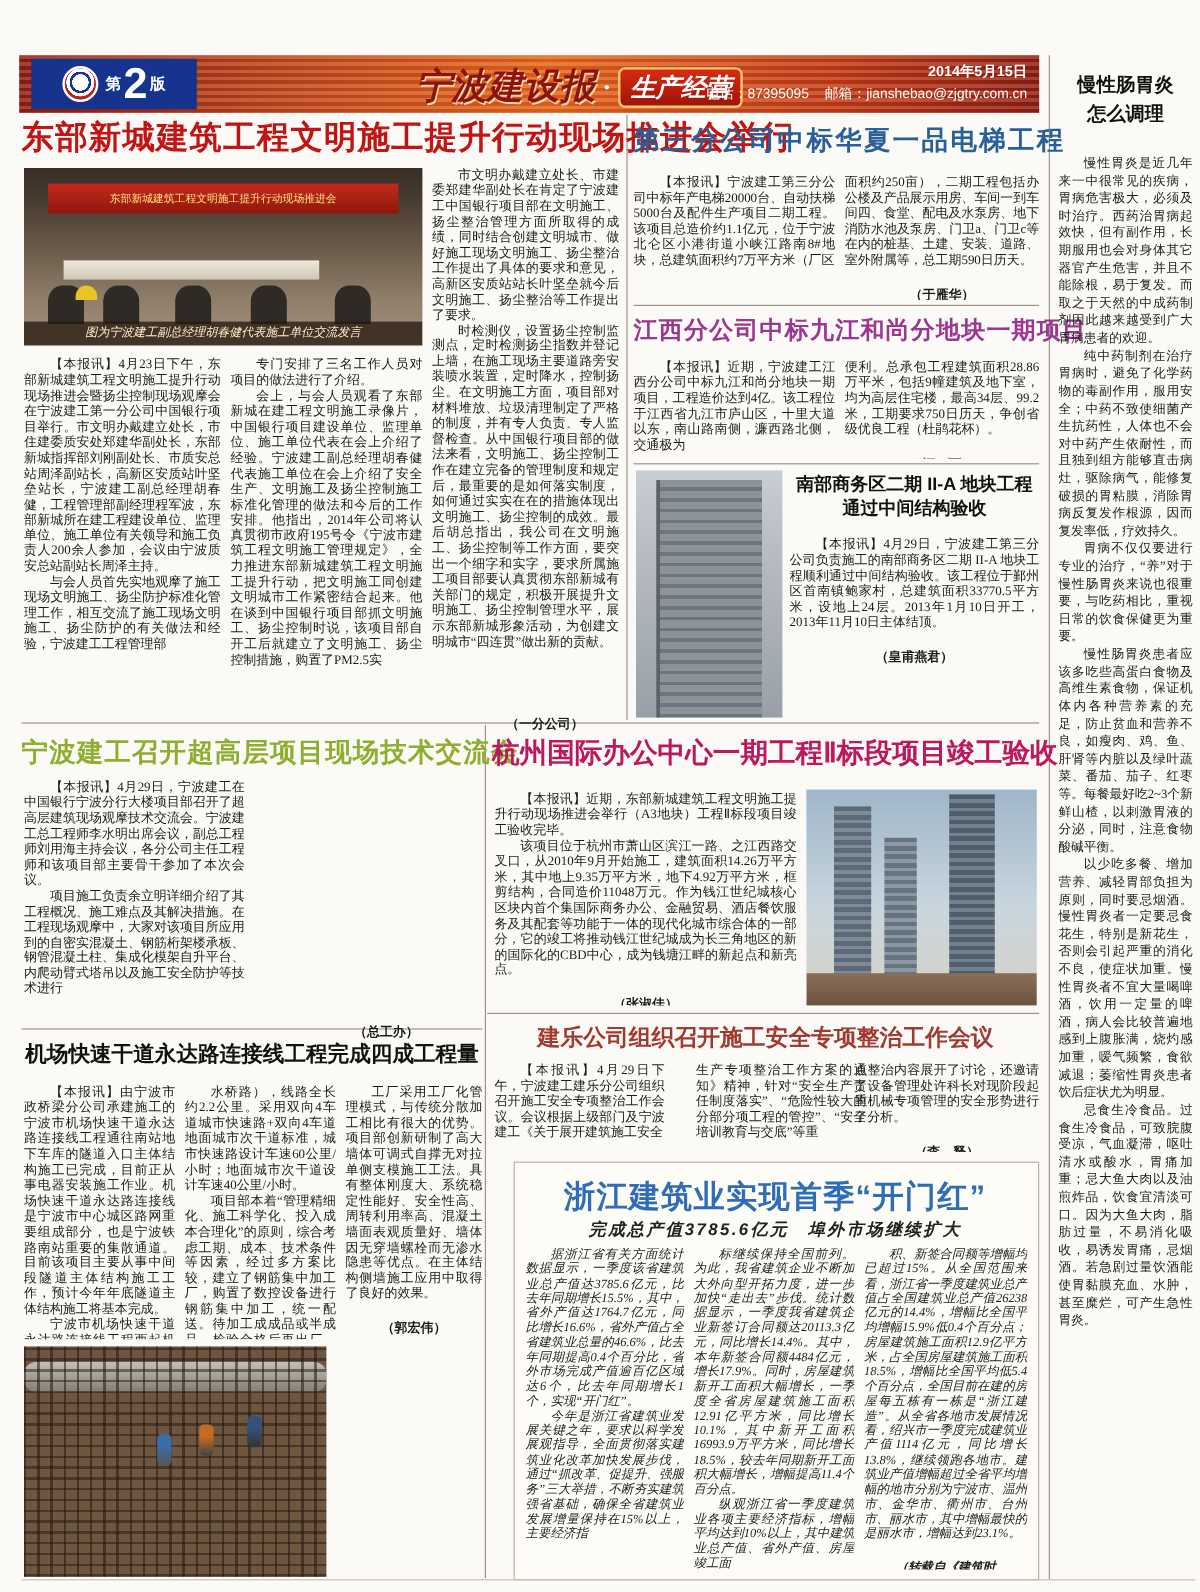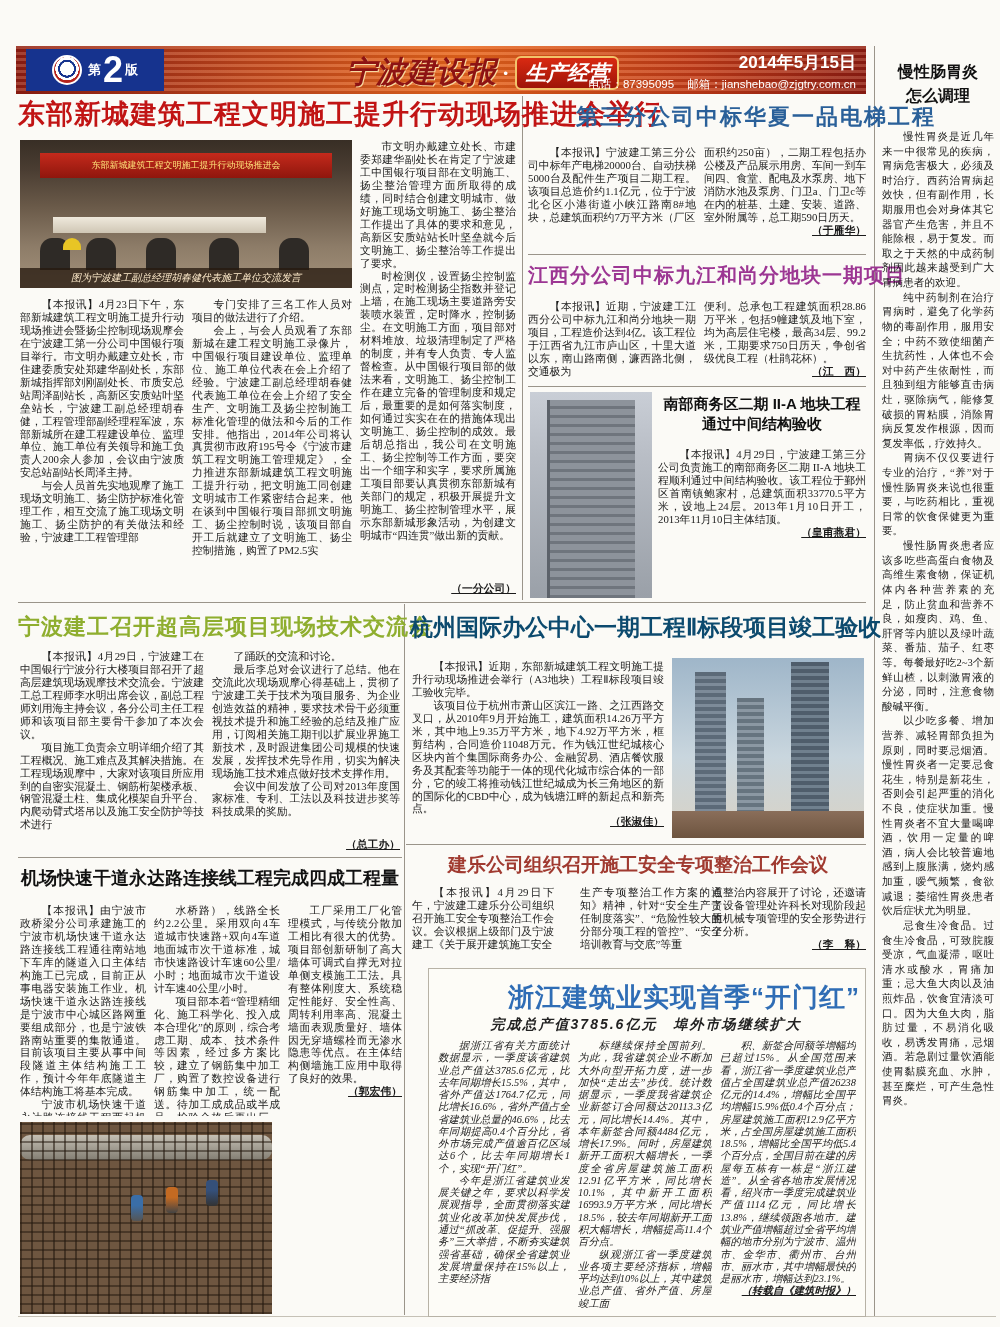--- a/index.html
+++ b/index.html
@@ -16,41 +16,41 @@
   .emblem{width:26px;height:26px;border-radius:50%;background:radial-gradient(circle at 50% 45%,#fff 0 35%,#16338e 36% 46%,#fff 47% 60%,#b5231c 61% 100%);margin-right:6px;border:2px solid #fff;}
   .lbl-di,.lbl-ban{font-size:13px;font-weight:bold;}
   .lbl-num{font-size:36px;font-weight:bold;line-height:1;margin:0 2px;}
   .masthead{position:absolute;left:330px;top:6px;z-index:2;display:flex;align-items:center;gap:6px;white-space:nowrap;}
   .mast-name{font-family:"Liberation Serif",serif;font-style:italic;font-weight:bold;font-size:30px;color:#8d1313;
     text-shadow:1px 1px 0 #f7d9a0;}
   .mast-dot{color:#fff;font-size:22px;font-weight:bold;}
   .mast-badge{background:linear-gradient(180deg,#d92a12,#9e1408);border:2px solid #f2c36b;border-radius:6px;
     color:#fff;font-family:"Liberation Sans",sans-serif;font-weight:bold;font-style:italic;font-size:21px;padding:1px 8px;}
   .head-info{position:absolute;right:10px;top:5px;z-index:2;text-align:right;color:#fff;font-family:"Liberation Sans",sans-serif;}
-  .head-date{font-size:17px;font-weight:bold;}
+  .head-date{font-size:12px;font-weight:bold;}
   .head-contact{font-size:11.5px;margin-top:3px;}
   
   .vrule{position:absolute;width:1px;background:#9a948a;}
   .hrule{position:absolute;height:1px;background:#9a948a;}
   
   .headline{position:absolute;text-align:center;font-family:"Liberation Sans",sans-serif;font-weight:bold;white-space:nowrap;}
   .h-red{color:#c11414;font-size:27px;letter-spacing:1px;}
-  .h-blue-serif{color:#2a6099;font-family:"Liberation Serif",serif;font-size:22px;letter-spacing:2px;padding-left:48px;}
+  .h-blue-serif{color:#2a6099;font-family:"Liberation Serif",serif;font-size:22px;letter-spacing:2px;}
   .h-purple{color:#9c3693;font-size:20px;letter-spacing:1px;}
   .h-black-sm{color:#111;font-size:14.5px;white-space:normal;line-height:1.35;}
   .h-green{color:#8fae2f;font-size:22px;letter-spacing:1px;}
-  .h-black-lg{color:#0c4a6e;font-size:23px;}
+  .h-black-lg{color:#be185d;font-size:23px;}
   .h-maroon{color:#a03a30;font-size:19px;}
   .h-black-md{color:#111;font-size:18px;}
-  .h-blue-lg{color:#2f6db5;font-size:26px;letter-spacing:1px;padding-left:38px;}
+  .h-blue-lg{color:#2f6db5;font-size:26px;letter-spacing:1px;}
   .subhead{position:absolute;text-align:center;font-family:"Liberation Sans",sans-serif;font-weight:bold;color:#222;font-size:14px;letter-spacing:2px;font-style:italic;}
   
   .body-col{position:absolute;font-size:10.8px;line-height:1.2;text-align:justify;overflow:hidden;}
   .para{margin:0;text-indent:2em;}
-  .byline{margin:0;text-align:right;font-weight:bold;text-indent:0;text-decoration:underline;}
+  .byline{margin:16px;text-align:center;font-weight:bold;text-indent:0;}
   .kai{font-style:italic;font-size:10.4px;line-height:1.18;}
   .caption-strip{position:absolute;left:0;right:0;bottom:0;height:20px;background:rgba(38,26,16,.78);
     color:#ffeccc;font-size:10px;font-style:italic;text-align:center;line-height:20px;overflow:hidden;}
   
   .photo{position:absolute;overflow:hidden;}
   #photo-conference{background:linear-gradient(180deg,#382e25 0%,#4a3d32 20%,#6a5a49 45%,#8d7c68 72%,#a5937c 100%);}
   .conf-banner{position:absolute;left:6%;right:6%;top:9%;height:17%;background:linear-gradient(180deg,#c42a1c,#8f160d);
     color:#ffe27a;font-size:9px;text-align:center;display:flex;align-items:center;justify-content:center;overflow:hidden;}
   .conf-table{position:absolute;left:10%;right:26%;top:52%;height:11%;background:linear-gradient(180deg,#efe9dc,#cfc6b4);}
   .sil{position:absolute;bottom:12%;width:9%;height:22%;background:#2e2a26;border-radius:40% 40% 0 0;}
@@ -175,25 +175,20 @@
   <div class="body-col" style="left:658px;top:448px;width:208px;height:134px;">
     <p class="para">【本报讯】4月29日，宁波建工第三分公司负责施工的南部商务区二期 II-A 地块工程顺利通过中间结构验收。该工程位于鄞州区首南镇鲍家村，总建筑面积33770.5平方米，设地上24层。2013年1月10日开工，2013年11月10日主体结顶。</p>
     <p class="byline">（皇甫燕君）</p>
   </div>
 
   <div class="headline h-green" style="left:18px;top:612px;width:384px;">宁波建工召开超高层项目现场技术交流会</div>
   <div class="body-col" style="left:20px;top:650px;width:184px;height:202px;">
       <p class="para">【本报讯】4月29日，宁波建工在中国银行宁波分行大楼项目部召开了超高层建筑现场观摩技术交流会。宁波建工总工程师李水明出席会议，副总工程师刘用海主持会议，各分公司主任工程师和该项目部主要骨干参加了本次会议。</p>
       <p class="para">项目施工负责余立明详细介绍了其工程概况、施工难点及其解决措施。在工程现场观摩中，大家对该项目所应用到的自密实混凝土、钢筋桁架楼承板、钢管混凝土柱、集成化模架自升平台、内爬动臂式塔吊以及施工安全防护等技术进行</p>
     </div>
-  <div class="body-col" style="left:212px;top:650px;width:188px;height:186px;">
-      <p class="para">了踊跃的交流和讨论。</p>
-      <p class="para">最后李总对会议进行了总结。他在交流此次现场观摩心得基础上，贯彻了宁波建工关于技术为项目服务、为企业创造效益的精神，要求技术骨干必须重视技术提升和施工经验的总结及推广应用，订阅相关施工期刊以扩展业界施工新技术，及时跟进集团公司规模的快速发展，发挥技术先导作用，切实为解决现场施工技术难点做好技术支撑作用。</p>
-      <p class="para">会议中间发放了公司对2013年度国家标准、专利、工法以及科技进步奖等科技成果的奖励。</p>
-    </div>
   <div class="body-col byline" style="left:212px;top:838px;width:188px;height:14px;">（总工办）</div>
 
   <div class="headline h-black-lg" style="left:410px;top:612px;width:456px;">杭州国际办公中心一期工程Ⅱ标段项目竣工验收</div>
   <div class="body-col" style="left:412px;top:660px;width:252px;height:178px;">
     <div>
         <p class="para">【本报讯】近期，东部新城建筑工程文明施工提升行动现场推进会举行（A3地块）工程Ⅱ标段项目竣工验收完毕。</p>
         <p class="para">该项目位于杭州市萧山区滨江一路、之江西路交叉口，从2010年9月开始施工，建筑面积14.26万平方米，其中地上9.35万平方米，地下4.92万平方米，框剪结构，合同造价11048万元。作为钱江世纪城核心区块内首个集国际商务办公、金融贸易、酒店餐饮服务及其配套等功能于一体的现代化城市综合体的一部分，它的竣工将推动钱江世纪城成为长三角地区的新的国际化的CBD中心，成为钱塘江畔的新起点和新亮点。</p>
       </div>
     <p class="byline">（张淑佳）</p>
   </div>

